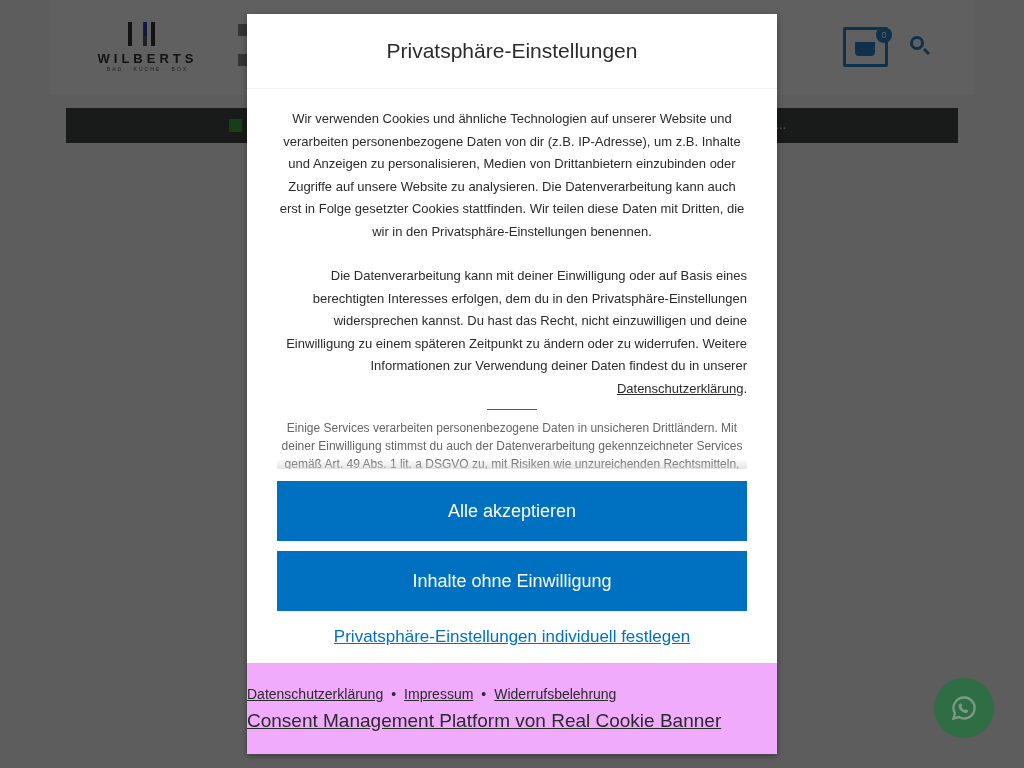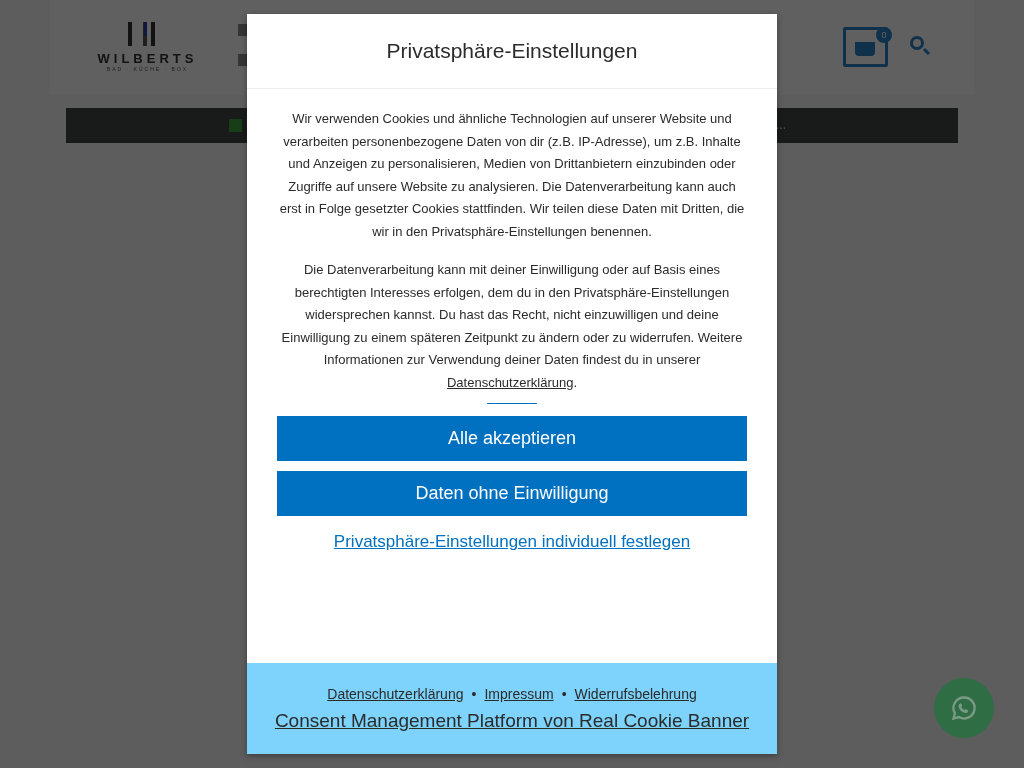--- a/index.html
+++ b/index.html
@@ -31,30 +31,30 @@
   .wa-button { position: absolute; left: 934px; top: 678px; width: 60px; height: 60px; border-radius: 50%; background: #2f6d44; display: flex; align-items: center; justify-content: center; }
   .wa-button svg { width: 28px; height: 28px; }
 
   
   .dialog { position: absolute; left: 247px; top: 14px; width: 530px; height: 740px; background: #ffffff; box-shadow: 0 2px 6px rgba(0,0,0,.35); }
   .dlg-header { height: 75px; border-bottom: 1px solid #efefef; display: flex; align-items: center; justify-content: center; }
   .dlg-title { font-size: 21px; color: #2b2b2b; font-weight: normal; }
   .dlg-body { padding: 0 30px; text-align: center; }
   .desc { font-size: 13px; line-height: 22.5px; color: #2b2b2b; }
   .desc.p1 { margin-top: 19px; }
-  .desc.p2 { margin-top: 16px; }
+  .desc.p2 { margin-top: 22px; text-align: right; }
   .desc a { color: #2b2b2b; text-decoration: underline; }
   .divider { width: 50px; height: 1px; background: #0070c0; margin: 9px auto 0; }
   .third { margin-top: 9px; font-size: 12px; line-height: 18px; color: #666; height: 50px; overflow: hidden; position: relative; }
   .third::after { content: ""; position: absolute; left: 0; right: 0; bottom: 0; height: 10px; background: linear-gradient(to bottom, rgba(255,255,255,0), rgba(210,210,210,.6)); }
-  .btn { display: block; width: 470px; height: 45px; margin: 0 auto; background: #0070c0; color: #ffffff; font-size: 18px; text-align: center; line-height: 45px; border: none; }
+  .btn { display: block; width: 470px; height: 60px; margin: 0 auto; background: #0070c0; color: #ffffff; font-size: 18px; text-align: center; line-height: 45px; border: none; }
   .btn.accept { margin-top: 12px; }
   .btn.continue { margin-top: 10px; }
   .individual { display: block; margin-top: 16px; font-size: 17px; color: #0070c0; text-decoration: underline; text-align: center; }
-  .dlg-footer { position: absolute; left: 0; bottom: 0; width: 530px; height: 91px; background: #7dd3fc; text-align: center; padding-top: 22px; }
+  .dlg-footer { position: absolute; left: 0; bottom: 0; width: 530px; height: 91px; background: #f0abfc; text-align: left; padding-top: 22px; }
   .footer-links { font-size: 14px; color: #2b2b2b; line-height: 18px; }
   .footer-links a { color: #2b2b2b; text-decoration: underline; }
   .footer-links .sep { margin: 0 8px; }
   .cmp-link { display: inline-block; margin-top: 7px; font-size: 19px; color: #2b2b2b; text-decoration: underline; }
 </style>
 </head>
 <body>
 
 <div class="site">
   <div class="site-header">
@@ -90,22 +90,23 @@
 </div>
 
 <div class="dialog">
   <div class="dlg-header">
     <h1 class="dlg-title">Privatsphäre-Einstellungen</h1>
   </div>
   <div class="dlg-body">
     <p class="desc p1">Wir verwenden Cookies und ähnliche Technologien auf unserer Website und verarbeiten personenbezogene Daten von dir (z.B. IP-Adresse), um z.B. Inhalte und Anzeigen zu personalisieren, Medien von Drittanbietern einzubinden oder Zugriffe auf unsere Website zu analysieren. Die Datenverarbeitung kann auch erst in Folge gesetzter Cookies stattfinden. Wir teilen diese Daten mit Dritten, die wir in den Privatsphäre-Einstellungen benennen.</p>
     <p class="desc p2"><span>Die Datenverarbeitung kann mit deiner Einwilligung oder auf Basis eines berechtigten Interesses erfolgen, dem du in den Privatsphäre-Einstellungen widersprechen kannst. Du hast das Recht, nicht einzuwilligen und deine Einwilligung zu einem späteren Zeitpunkt zu ändern oder zu widerrufen. Weitere Informationen zur Verwendung deiner Daten findest du in unserer </span><a href="#">Datenschutzerklärung</a><span>.</span></p>
     <div class="divider"></div>
+    <p class="third">Einige Services verarbeiten personenbezogene Daten in unsicheren Drittländern. Mit deiner Einwilligung stimmst du auch der Datenverarbeitung gekennzeichneter Services gemäß Art. 49 Abs. 1 lit. a DSGVO zu, mit Risiken wie unzureichenden Rechtsmitteln,</p>
     <button class="btn accept">Alle akzeptieren</button>
-    <button class="btn continue">Daten ohne Einwilligung</button>
+    <button class="btn continue">Inhalte ohne Einwilligung</button>
     <a href="#" class="individual">Privatsphäre-Einstellungen individuell festlegen</a>
   </div>
   <div class="dlg-footer">
     <div class="footer-links">
       <a href="#">Datenschutzerklärung</a><span class="sep">•</span><a href="#">Impressum</a><span class="sep">•</span><a href="#">Widerrufsbelehrung</a>
     </div>
     <a href="#" class="cmp-link">Consent Management Platform von Real Cookie Banner</a>
   </div>
 </div>
 

